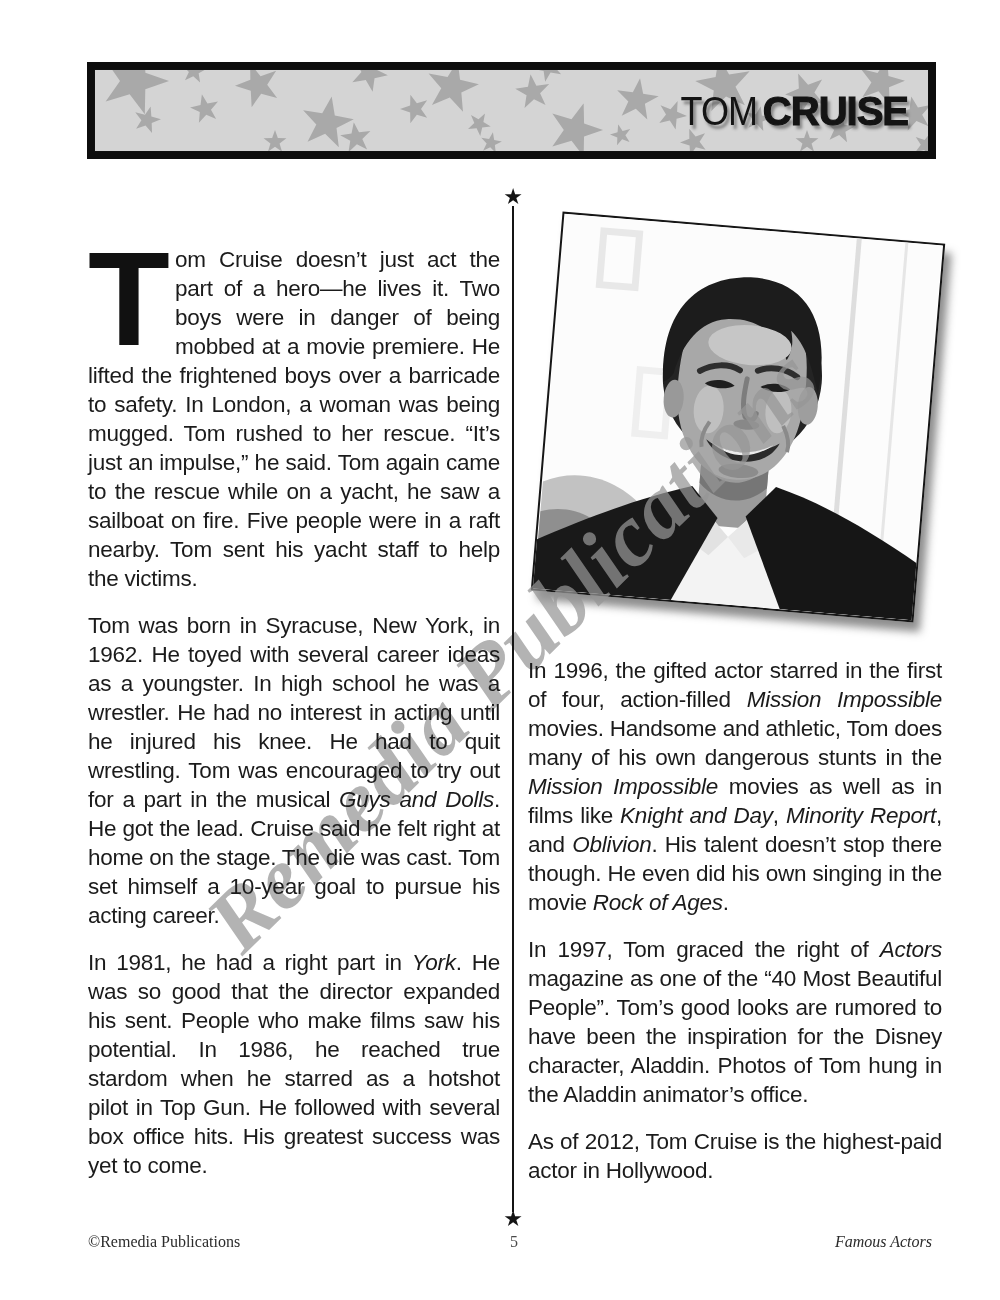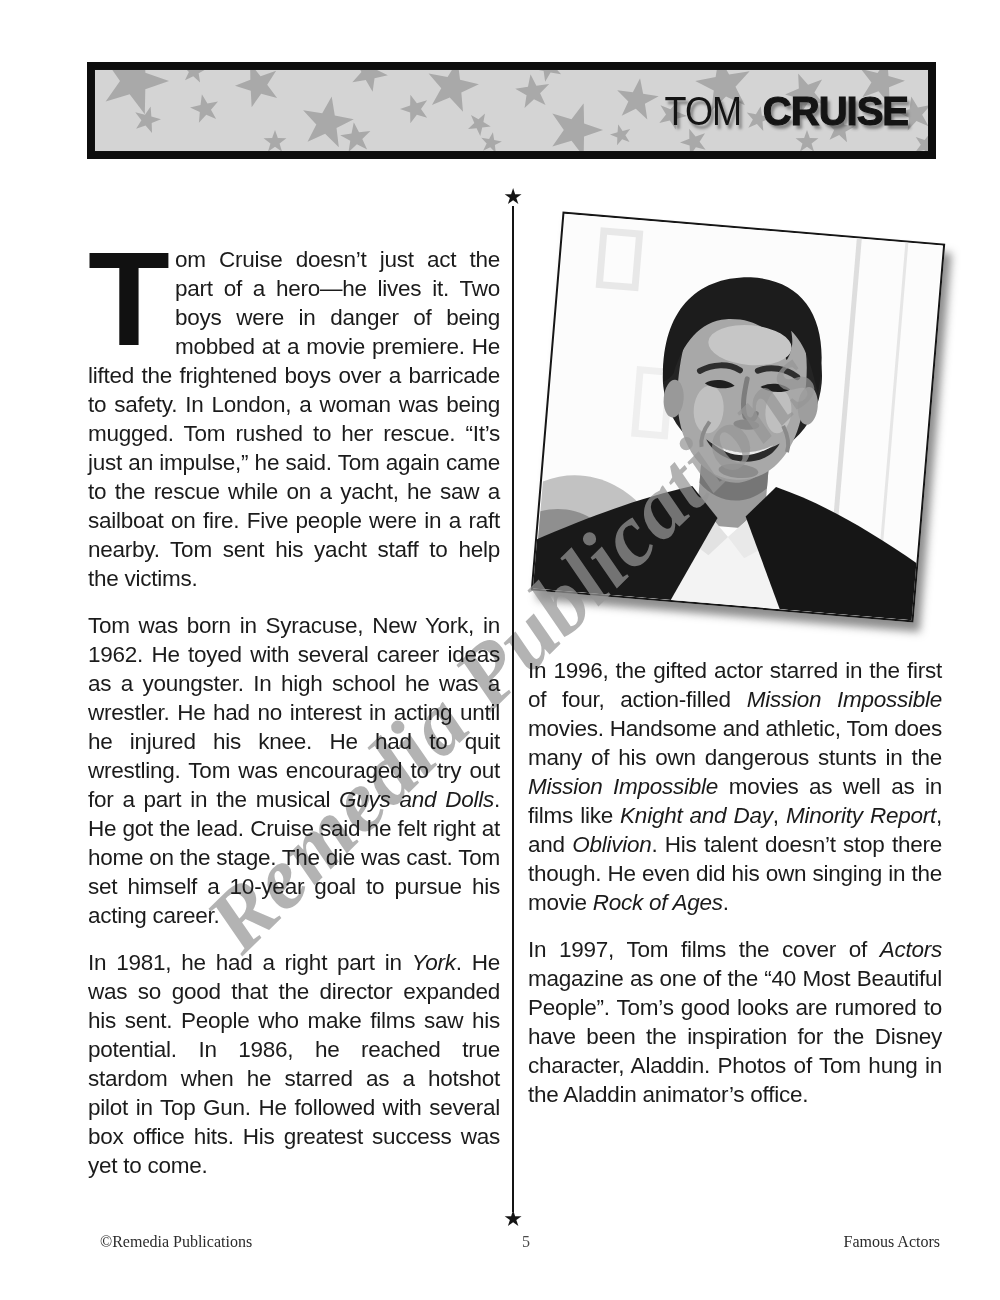--- a/index.html
+++ b/index.html
@@ -10,21 +10,21 @@
   
   .banner{position:absolute;left:87px;top:62px;width:849px;height:97px;
           box-sizing:border-box;border:5px solid #0d0d0d;background:#0d0d0d;}
   .banner-inner{position:absolute;inset:0;margin:2px;border:1px solid #101010;
           background:#d4d4d4;overflow:hidden;}
   .banner-title{position:absolute;right:20px;top:50%;transform:translateY(-50%);
           font-size:40px;color:#141414;white-space:nowrap;z-index:2;
           text-shadow:3px 4px 3px rgba(40,40,40,0.45);}
   .t-reg{display:inline-block;transform:scaleX(0.9);transform-origin:right center;
           font-weight:400;letter-spacing:-1px;}
-  .t-bold{font-weight:700;letter-spacing:-1px;margin-left:22px;
+  .t-bold{font-weight:700;letter-spacing:-1px;margin-left:6px;
           -webkit-text-stroke:1.1px #141414;}
   .bstar{position:absolute;pointer-events:none;}
   .bstar polygon{fill:#a9a9a9;}
 
   
   .divider-line{position:absolute;left:512px;top:206px;width:2px;height:1006px;
           background:#141414;z-index:3;}
   .divider-star{position:absolute;left:513px;font-size:22px;color:#141414;
           transform:translateX(-50%);z-index:3;line-height:1;
           font-family:"DejaVu Sans",sans-serif;}
@@ -48,24 +48,24 @@
   .col{position:absolute;z-index:3;text-align:justify;
        font-size:22.5px;line-height:29px;letter-spacing:-0.25px;color:#1b1b1b;}
   .col-left{left:88px;top:245px;width:412px;}
   .col-right{left:528px;top:656px;width:414px;}
   .col p{margin:0 0 18px 0;}
   .dropcap{float:left;width:84px;height:112px;margin:2px 3px 0 0;
        font-size:134px;line-height:104px;font-weight:700;color:#111;}
 
   
   .footer-left,.footer-page,.footer-right{position:absolute;top:1233px;
-       font-family:"Liberation Serif","DejaVu Serif",serif;font-size:16px;color:#2b2b2b;margin-left:12px;}
+       font-family:"Liberation Serif","DejaVu Serif",serif;font-size:16px;color:#2b2b2b;}
   .footer-left{left:88px;}
   .footer-page{left:505px;width:18px;text-align:center;color:#4a4a4a;}
-  .footer-right{right:60px;}
+  .footer-right{right:68px;font-style:italic;}
 </style>
 </head>
 <body>
 
 <div class="page">
 
   <header class="banner">
     <div class="banner-inner" id="starField">
         <svg viewBox="0 0 100 100" class="bstar" style="left: 818px; top: 62px; width: 26px; height: 26px; transform: rotate(20deg);">
           <polygon points="50,0 61.8,33.8 97.6,34.5 69,56.2 79.4,90.5 50,70 20.6,90.5 31,56.2 2.4,34.5 38.2,33.8"></polygon>
@@ -203,21 +203,22 @@
   <div class="watermark">Remedia Publications</div>
 
   <main>
     <section class="col col-left" id="colLeft">
         <p><span class="dropcap">T</span><span>om Cruise doesn’t just act the part of a hero—he lives it. Two boys were in danger of being mobbed at a movie premiere. He lifted the frightened boys over a barricade to safety. In London, a woman was being mugged. Tom rushed to her rescue. “It’s just an impulse,” he said. Tom again came to the rescue while on a yacht, he saw a sailboat on fire. Five people were in a raft nearby. Tom sent his yacht staff to help the victims.</span></p>
         <p><span>Tom was born in Syracuse, New York, in 1962. He toyed with several career ideas as a youngster. In high school he was a wrestler.  He had no interest in acting until he injured his knee.  He had to quit wrestling.  Tom was encouraged to try out for a part in the musical </span><i>Guys and Dolls</i><span>. He got the lead. Cruise said he felt right at home on the stage. The die was cast. Tom set himself a 10-year goal to pursue his acting career.</span></p>
         <p><span>In 1981, he had a right part in </span><i>York</i><span>. He was so good that the director expanded his sent. People who make films saw his potential. In 1986, he reached true stardom when he starred as a hotshot pilot in Top Gun. He followed with several box office hits. His greatest success was yet to come.</span></p>
       </section>
     <section class="col col-right" id="colRight">
         <p><span>In 1996, the gifted actor starred in the first of four, action-filled </span><i>Mission Impossible</i><span> movies. Handsome and athletic, Tom does many of his own dangerous stunts in the </span><i>Mission Impossible</i><span> movies as well as in films like </span><i>Knight and Day</i><span>, </span><i>Minority Report</i><span>, and </span><i>Oblivion</i><span>.  His talent doesn’t stop there though.  He even did his own singing in the movie </span><i>Rock of Ages</i><span>.</span></p>
-        <p><span>In 1997, Tom films the cover of </span><i>Actors</i><span> magazine as one of the “40 Most Beautiful People”.  Tom’s good looks are rumored to have been the inspiration for the Disney character, Aladdin.  Photos of Tom hung in the Aladdin animator’s office.</span></p>
+        <p><span>In 1997, Tom graced the right of </span><i>Actors</i><span> magazine as one of the “40 Most Beautiful People”.  Tom’s good looks are rumored to have been the inspiration for the Disney character, Aladdin.  Photos of Tom hung in the Aladdin animator’s office.</span></p>
+        <p><span>As of 2012, Tom Cruise is the highest-paid actor in Hollywood.</span></p>
       </section>
   </main>
 
   <footer>
     <span class="footer-left">©Remedia Publications</span>
     <span class="footer-page">5</span>
     <span class="footer-right">Famous Actors</span>
   </footer>
 </div>
 

